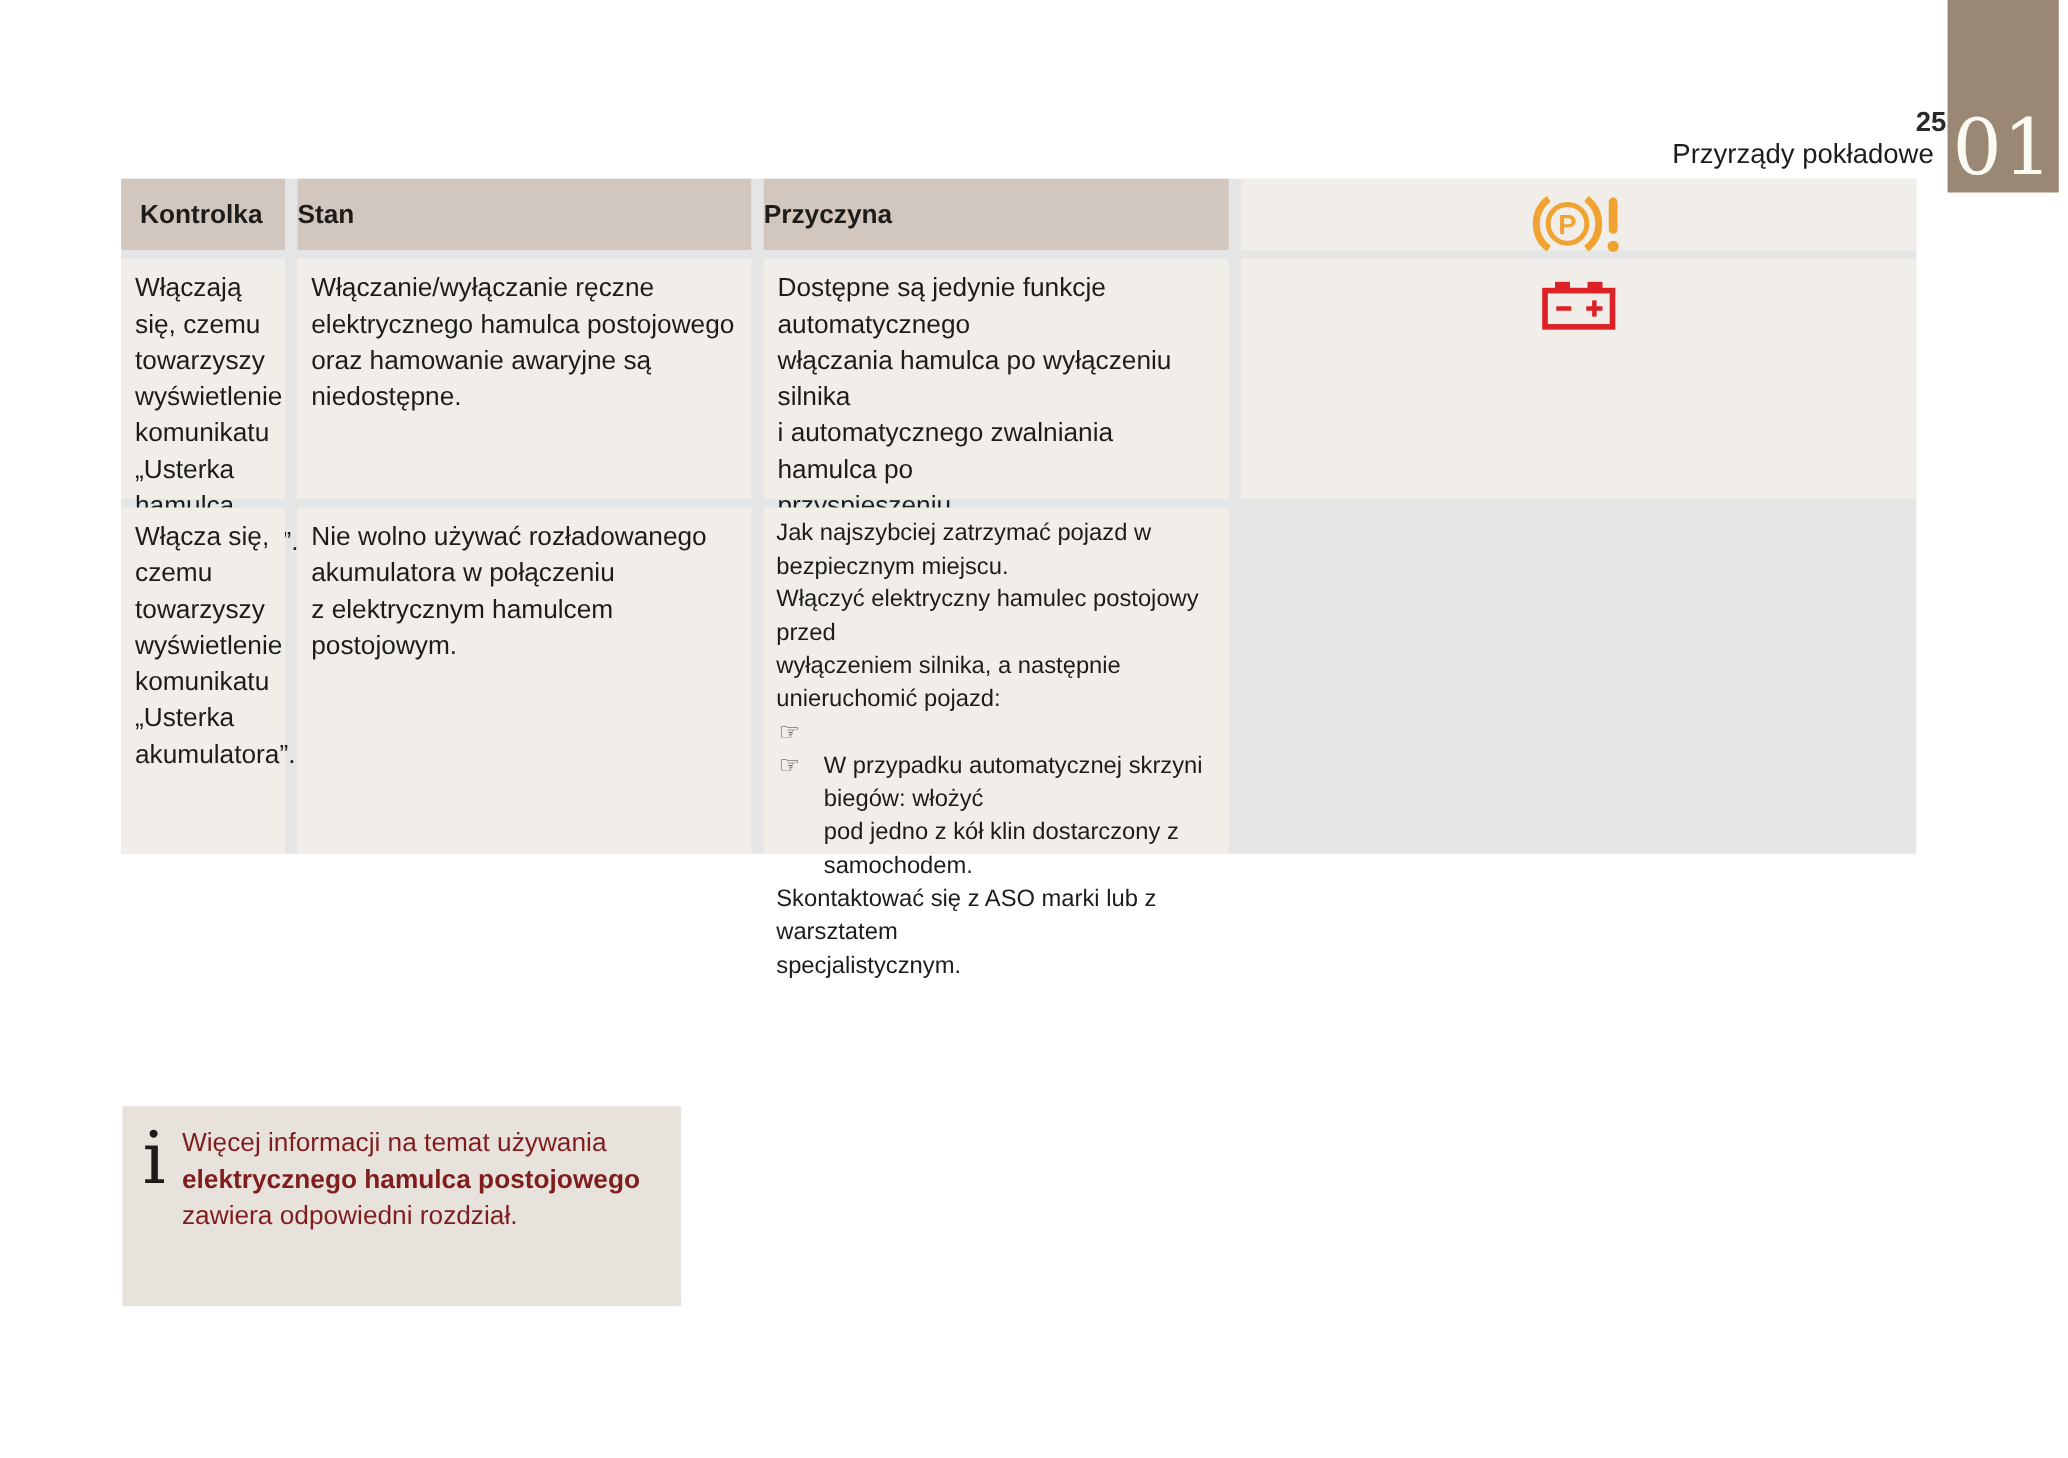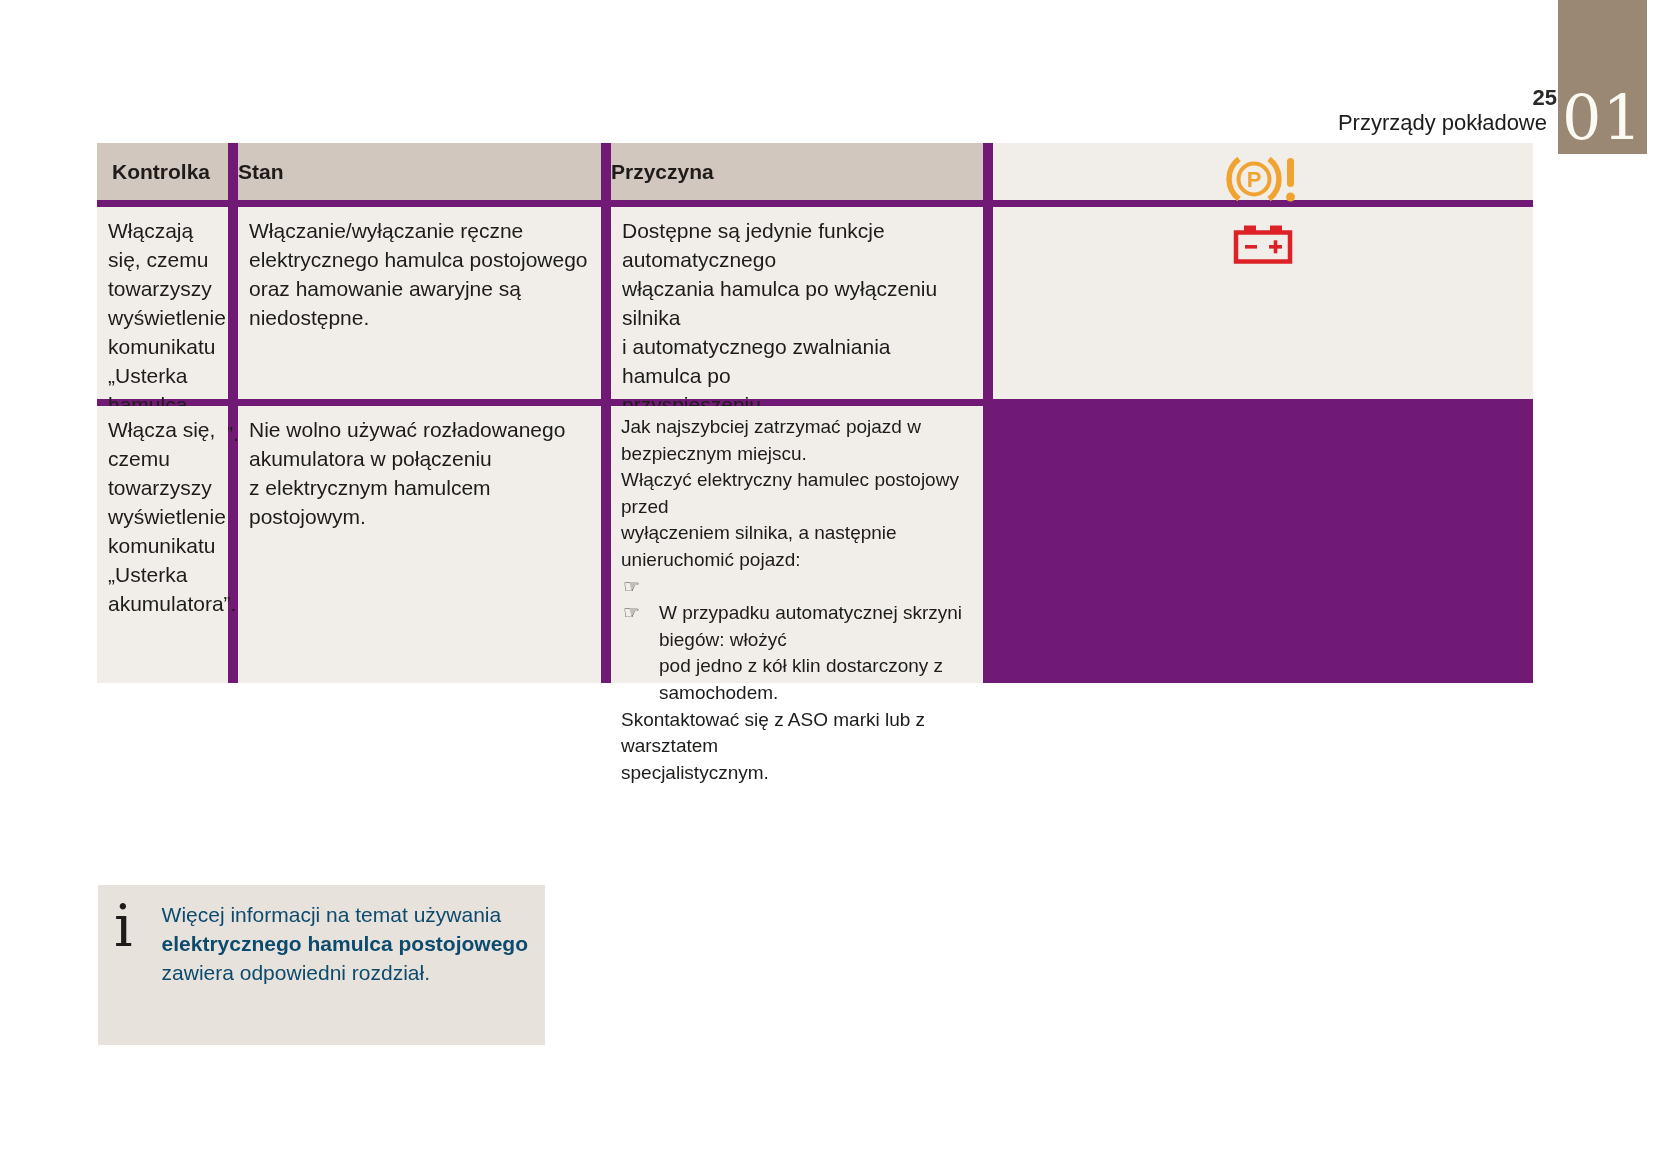--- a/index.html
+++ b/index.html
@@ -27,21 +27,21 @@
     position:absolute; top:110px; right:107px; font-size:22px; color:#1d1c1a;
   }
 
   
   .manual-table {
     position:absolute; left:97px; top:143px;
     display:grid;
     grid-template-columns:131px 363px 372px 540px;
     grid-template-rows:57px 192px 277px;
     column-gap:10px; row-gap:7px;
-    background:#701a75;
+    background:#e5e5e5;
   }
   .th {
     background:#d2c7bf; font-weight:bold; font-size:21px;
     display:flex; align-items:center; color:#1d1c1a;
   }
   .th.first { padding-left:15px; }
   .cell { background:#f1eeea; }
   .text-cell {
     padding:9px 10px 0 11px; font-size:21px; line-height:29px;
     white-space:pre-line; color:#1d1c1a;
@@ -62,21 +62,21 @@
   
   .info-box {
     position:absolute; left:98px; top:885px; width:447px; height:160px;
     background:#e8e2dc; display:flex; box-sizing:border-box; padding:12px 14px 0 16px;
   }
   .info-box .info-glyph {
     font-family:"DejaVu Serif", serif; font-size:58px; line-height:58px;
     color:#1d1c1a; flex-shrink:0;
   }
   .info-box .info-text {
-    margin-left:29px; font-size:21px; line-height:29px; padding-top:3px; color:#0c4a6e;
+    margin-left:13px; font-size:21px; line-height:29px; padding-top:3px; color:#7f1d1d;
   }
   .info-box .info-text .bold { font-weight:bold; }
 </style>
 </head>
 <body>
 
 <div class="page">
 
   <div class="chapter-tab">
     <span class="num">01</span>

